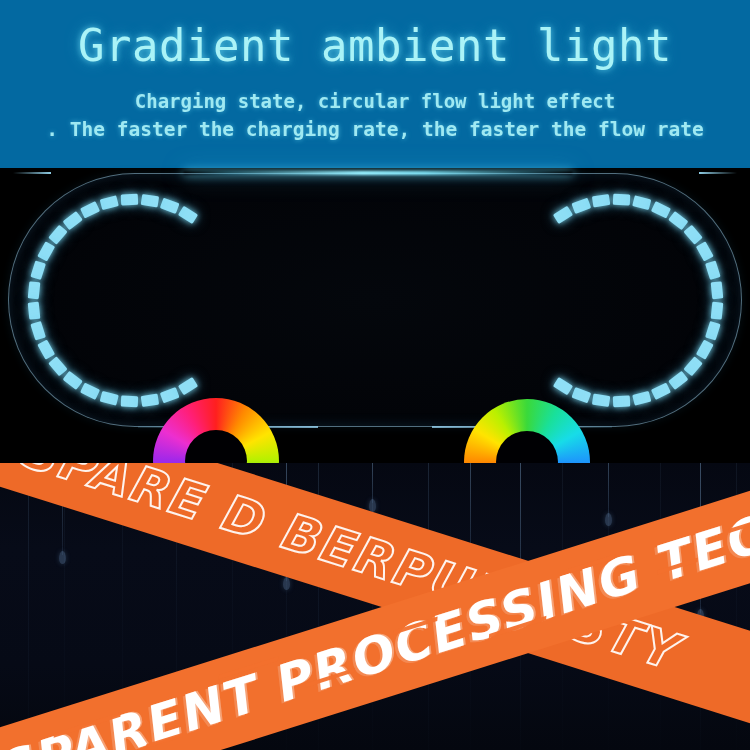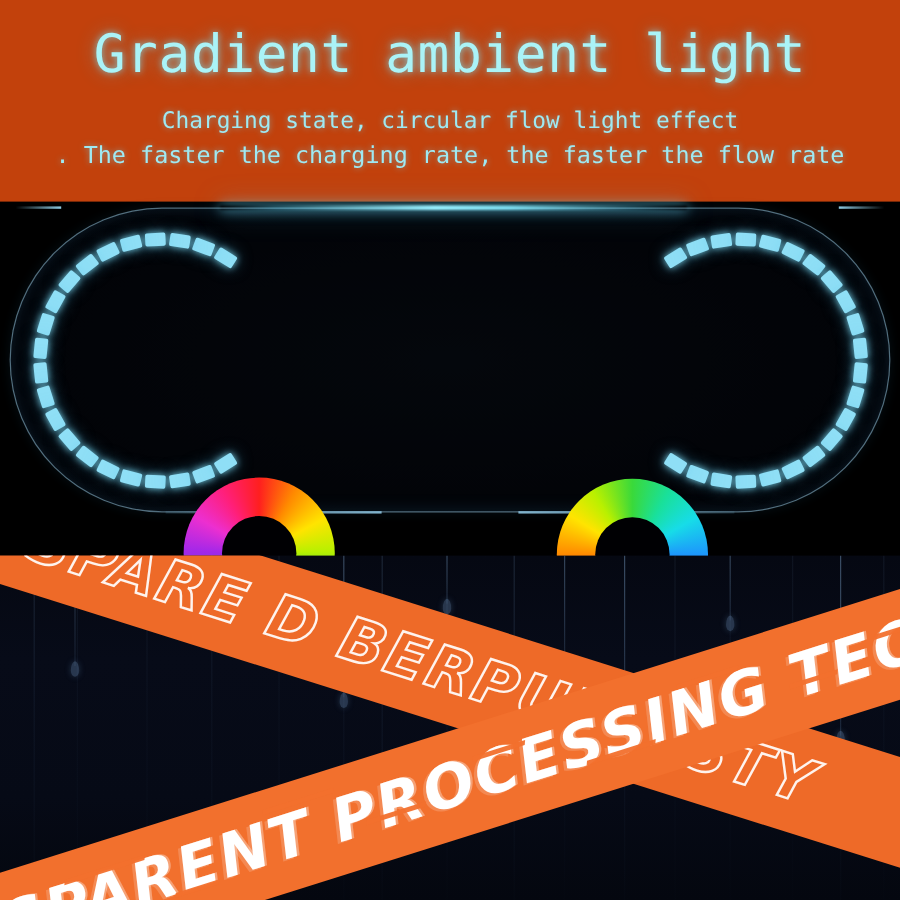--- a/index.html
+++ b/index.html
@@ -6,36 +6,36 @@
   * { margin:0; padding:0; box-sizing:border-box; }
   html,body { width:750px; height:750px; overflow:hidden; background:#000; }
   body {
     font-family:"DejaVu Sans Mono","Liberation Mono",monospace;
     position:relative;
   }
 
   
   #header-section{
     position:absolute; left:0; top:0; width:750px; height:168px;
-    background:#c2410c;
+    background:#0369a1;
   }
   #page-title{
     position:absolute; left:0; top:18px; width:750px;
     text-align:center;
     font-family:"DejaVu Sans Mono","Liberation Mono",monospace;
     font-size:44px; line-height:56px; font-weight:400;
     letter-spacing:0.5px;
     color:#aaf3f7;
     text-shadow:0 0 6px rgba(120,235,255,.75),0 0 16px rgba(80,210,240,.45);
     white-space:nowrap;
   }
   .subtitle-line{
     position:absolute; left:0; width:750px; text-align:center;
     font-family:"DejaVu Sans Mono","Liberation Mono",monospace;
-    font-size:19px; line-height:26px; font-weight:400;
+    font-size:19px; line-height:26px; font-weight:700;
     color:#9fe9f2;
     text-shadow:0 0 5px rgba(110,225,250,.6);
     white-space:nowrap;
   }
   #subtitle-1{ top:88px; }
   #subtitle-2{ top:117px; font-size:19.5px; }
 
   
   #ambient-panel{
     position:absolute; left:8px; top:173px; width:734px; height:254px;

